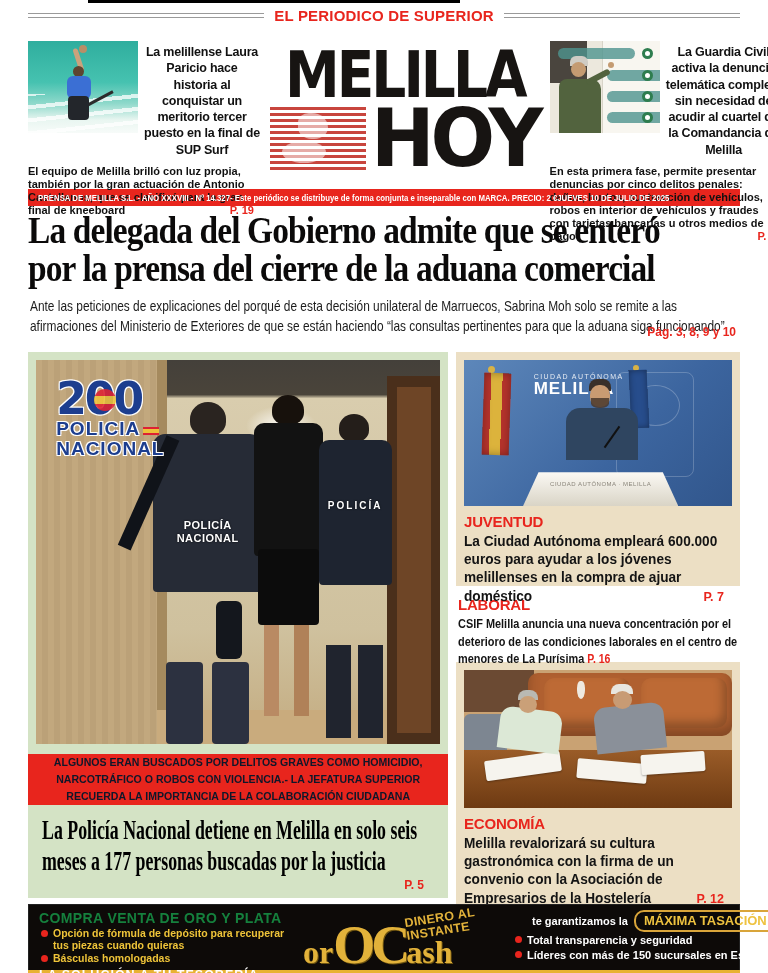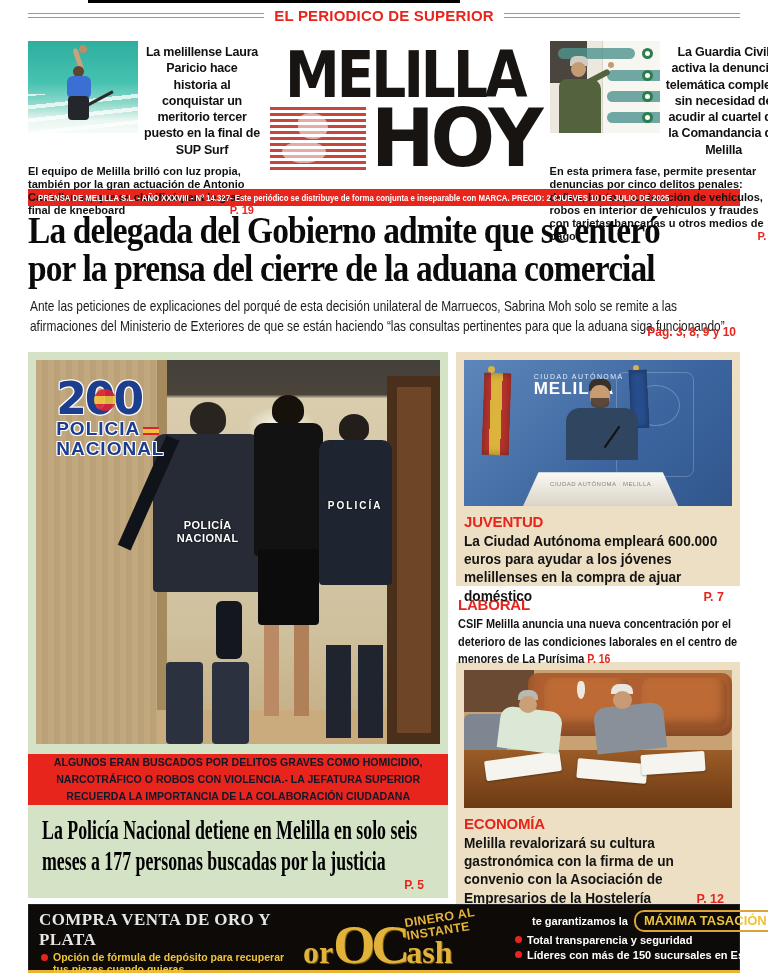--- a/index.html
+++ b/index.html
@@ -147,21 +147,21 @@
   .sig .man2-body { position:absolute; left:49%; top:25%; width:70px; height:46px; background:#8a9099; border-radius:12px 12px 0 0; transform:rotate(-6deg); }
   .sig .pap1,.sig .pap2,.sig .pap3 { position:absolute; background:#f6f4ee; height:20px; border-radius:2px; box-shadow:0 1px 2px rgba(0,0,0,.3); }
   .sig .pap1 { left:8%; top:62%; width:76px; transform:rotate(-8deg); }
   .sig .pap2 { left:42%; top:66%; width:70px; transform:rotate(5deg); }
   .sig .pap3 { left:66%; top:60%; width:64px; transform:rotate(-4deg); }
 
   
   .ad { margin:6px 28px 0; }
   .ad-main { background:#0d0a08; height:66px; display:flex; padding:5px 10px 3px; position:relative; border:1px solid #222; border-bottom:none; }
   .ad-left { width:262px; flex:none; }
-  .ad-title { color:#e5e5e5; font-weight:bold; font-size:17px; letter-spacing:.4px;font-family:Liberation Serif, serif; }
+  .ad-title { color:#15803d; font-weight:bold; font-size:14px; letter-spacing:.4px; }
   .ad-blt { display:flex; align-items:flex-start; margin-top:2px; }
   .blt { width:7px; height:7px; background:#e8251d; border-radius:50%; flex:none; margin:2px 5px 0 2px; }
   .ad-blt .gold { color:#efc439; font-weight:bold; font-size:10.5px; line-height:1.1; }
   .ad-blt .white { color:#fff; font-weight:bold; font-size:11px; line-height:1.15; }
   .ad-left-footer { color:#fff; font-weight:bold; font-size:12.5px; letter-spacing:1px; margin-top:3px; }
   .ad-center { width:208px; flex:none; position:relative; }
   .dinero { position:absolute; left:104px; top:0; width:92px; transform:rotate(-9deg); color:#e2b23a; font-weight:bold; font-size:12.5px; line-height:1; letter-spacing:.3px; }
   .brand { position:absolute; left:2px; bottom:0; font-family:"Liberation Serif","DejaVu Serif",serif; font-weight:bold; color:#e2b23a; text-shadow:1px 1px 0 #6e5410; white-space:nowrap; line-height:.8; }
   .brand .sm { font-size:32px; }
   .brand .bg { font-size:54px; letter-spacing:-4px; }

